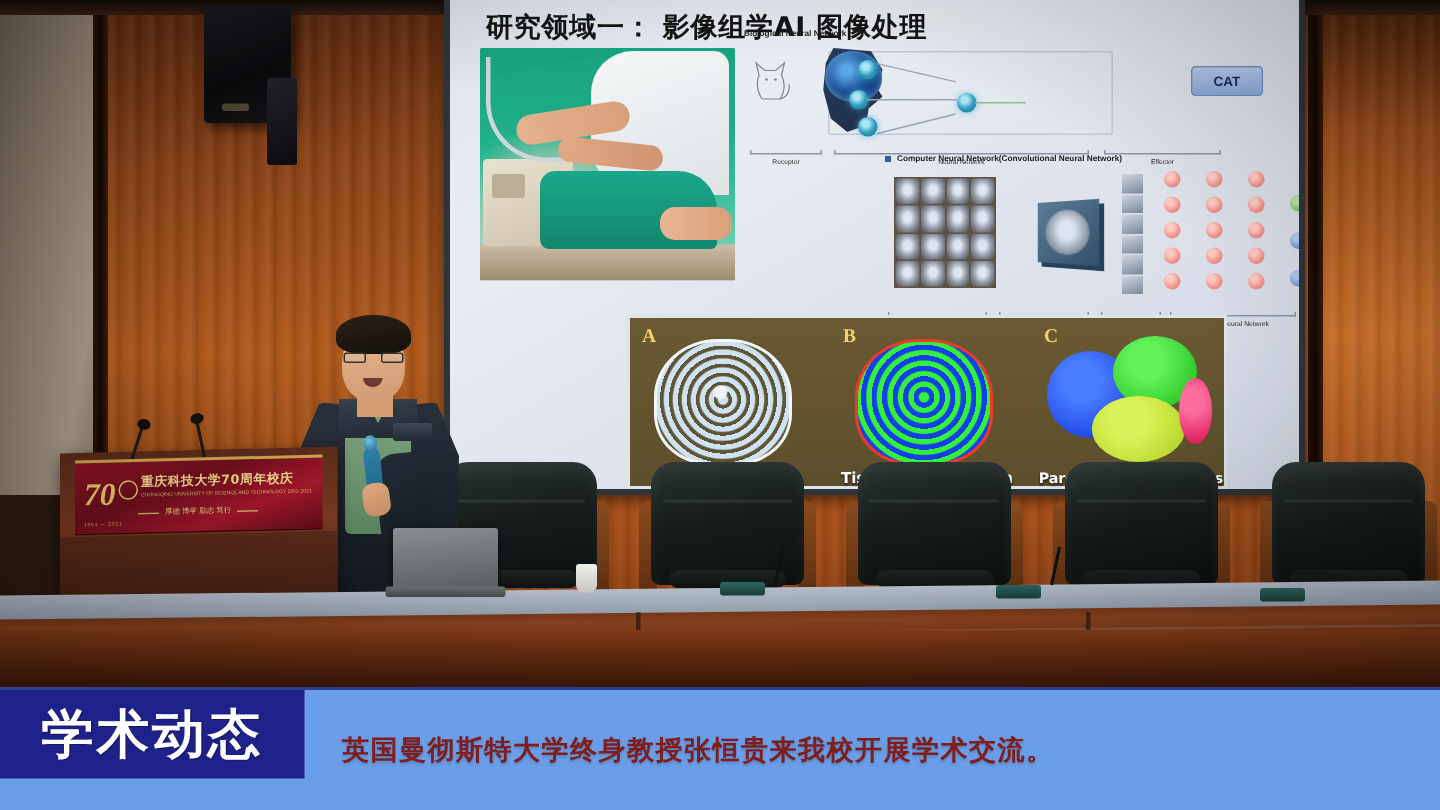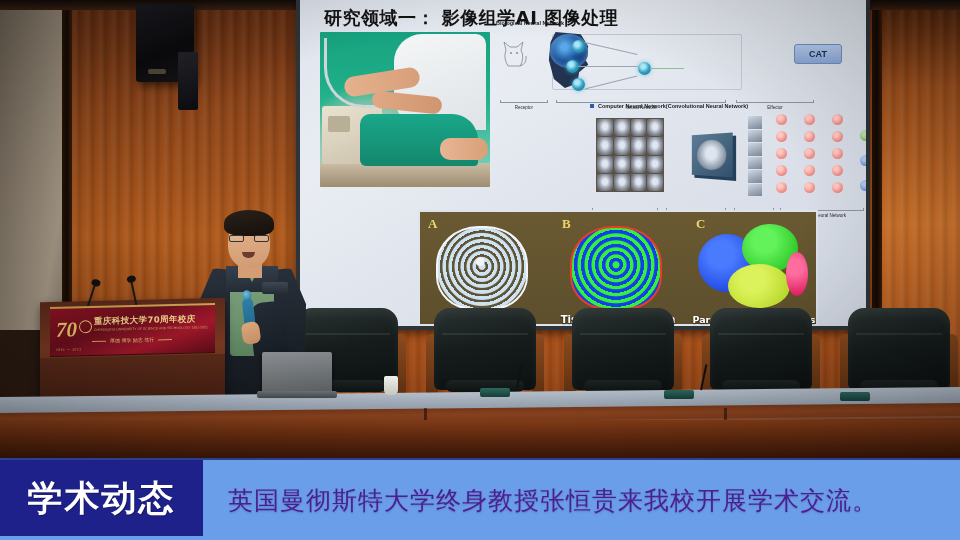--- a/index.html
+++ b/index.html
@@ -501,33 +501,33 @@
     background:linear-gradient(180deg,#f2f2ee,#cfcfc8);
     border-radius: 2px 2px 5px 5px;
   }
 
   
   .banner-bar {
     position:absolute; left:0; top:460px; width:960px; height:80px;
     background: var(--lightblue, #6b9ee9);
   }
   .banner-tag {
-    position:absolute; left:0; top:0; width:203px; height:76px;
+    position:absolute; left:0; top:0; width:203px; height:59px;
     background: var(--darkblue, #1e2189);
     display:flex; align-items:center; justify-content:center;
   }
   .banner-tag span {
     color:#fff; font-size:35px; font-weight:700; letter-spacing:2px;
     font-family:"DejaVu Sans","Liberation Sans",sans-serif;
     text-shadow: 1px 1px 0 rgba(0,0,0,.25);
   }
   .banner-text {
     position:absolute; left:228px; top:0; height:80px;
     display:flex; align-items:center;
-    color:#4c1d95; font-size:25px; font-weight:400; letter-spacing:1px;
+    color:#7f1d1d; font-size:18px; font-weight:700; letter-spacing:1px;
     font-family:"DejaVu Sans","Liberation Sans",sans-serif;
     text-shadow: 0 1px 2px rgba(0,0,0,.18);
   }
   .banner-topline {
     position:absolute; left:0; top:458px; width:960px; height:2px;
     background:#2f3f8f;
   }
 
   
   .wallspk {

